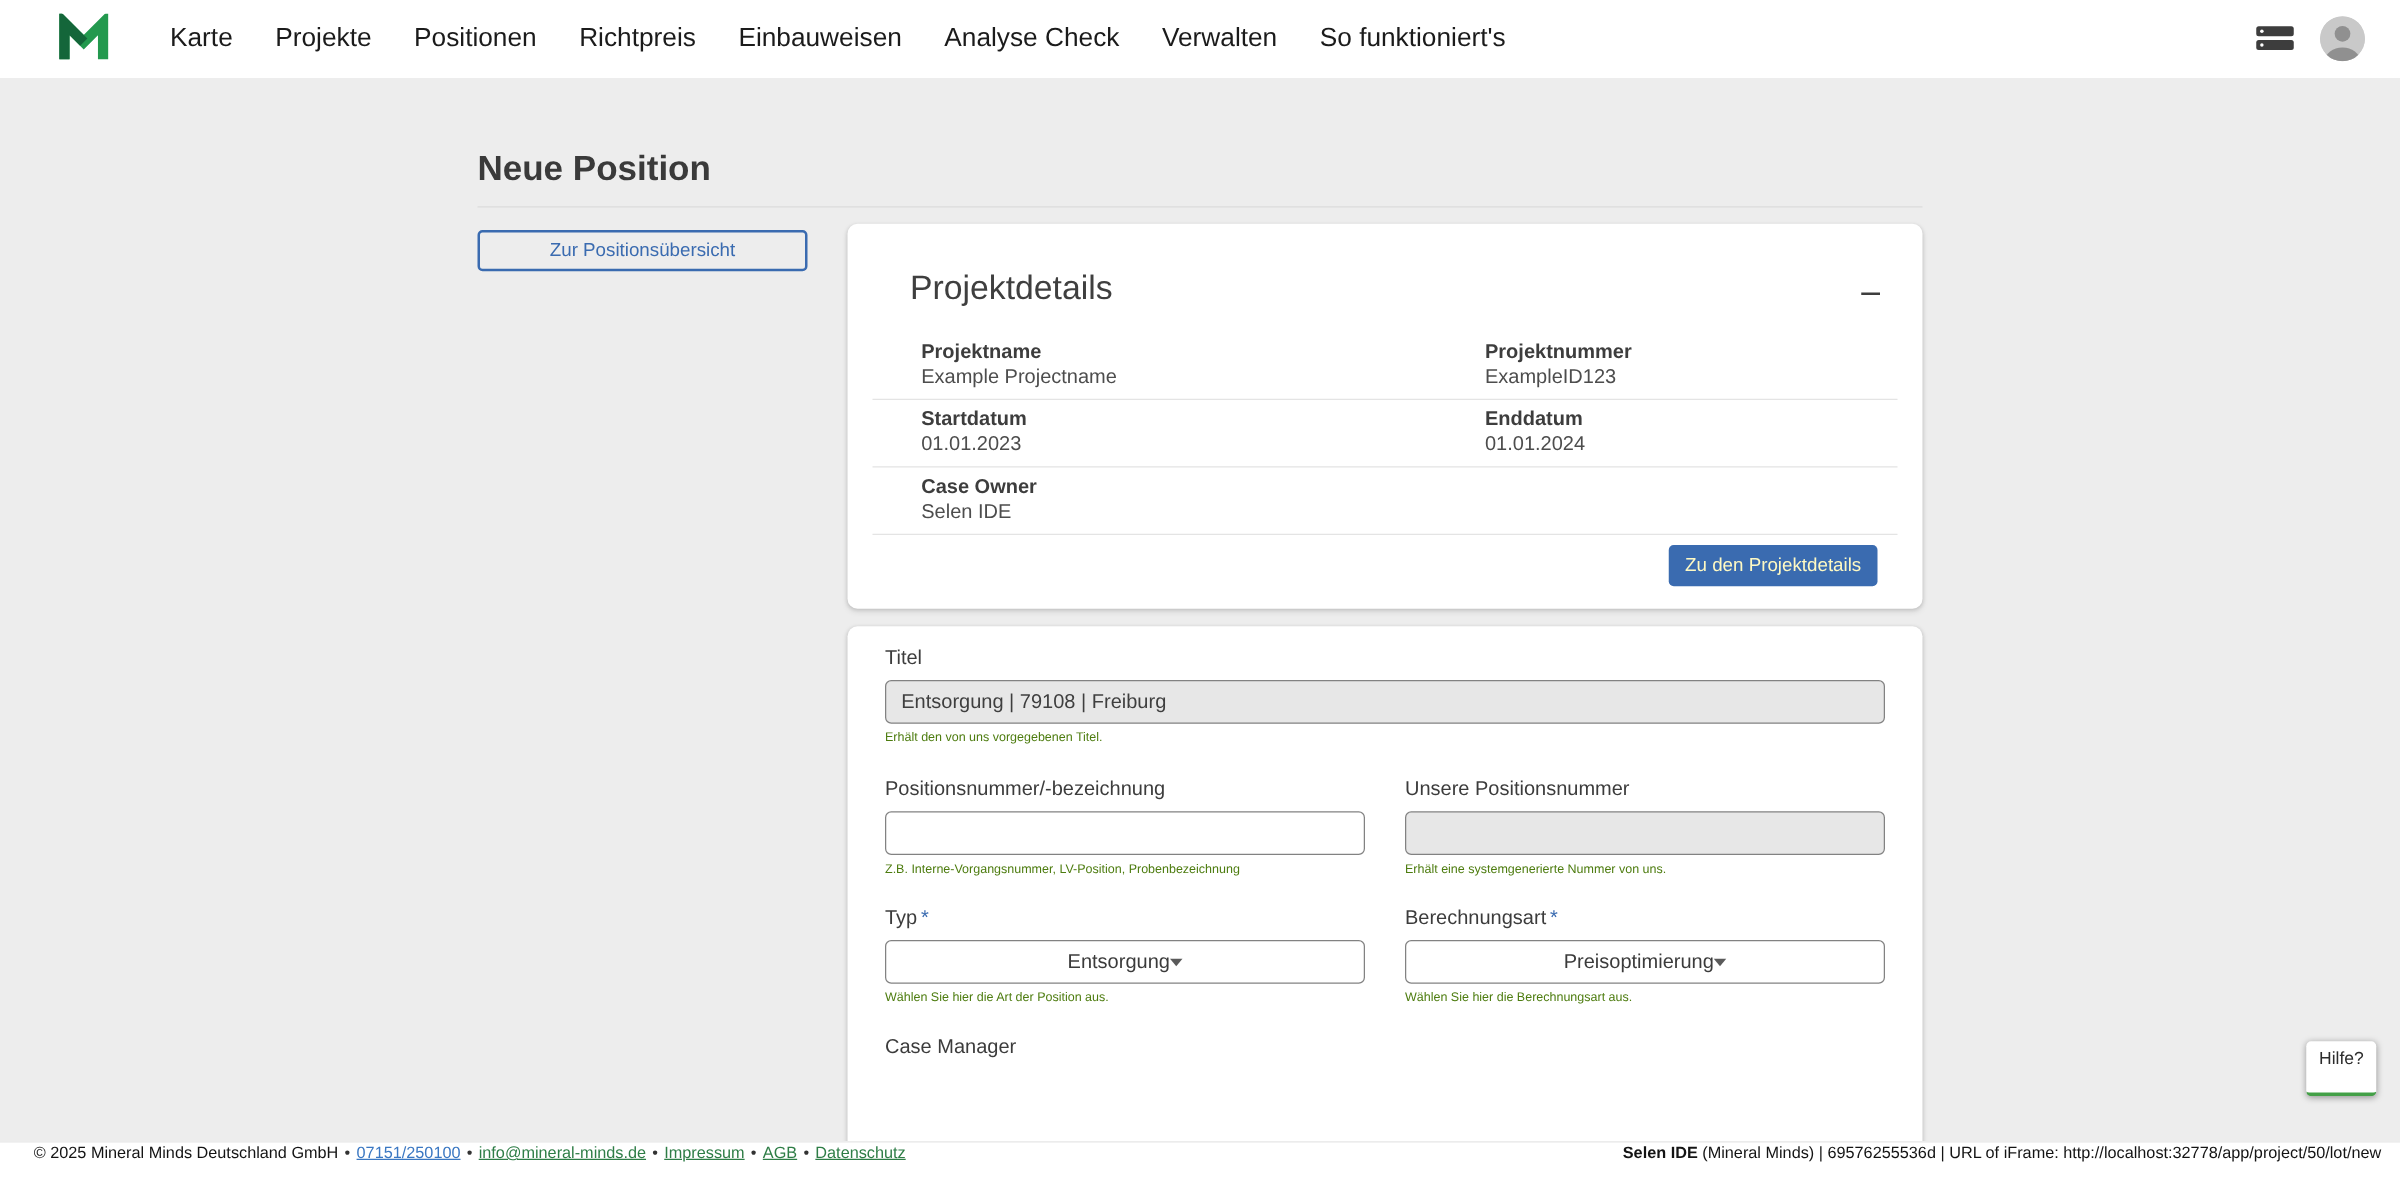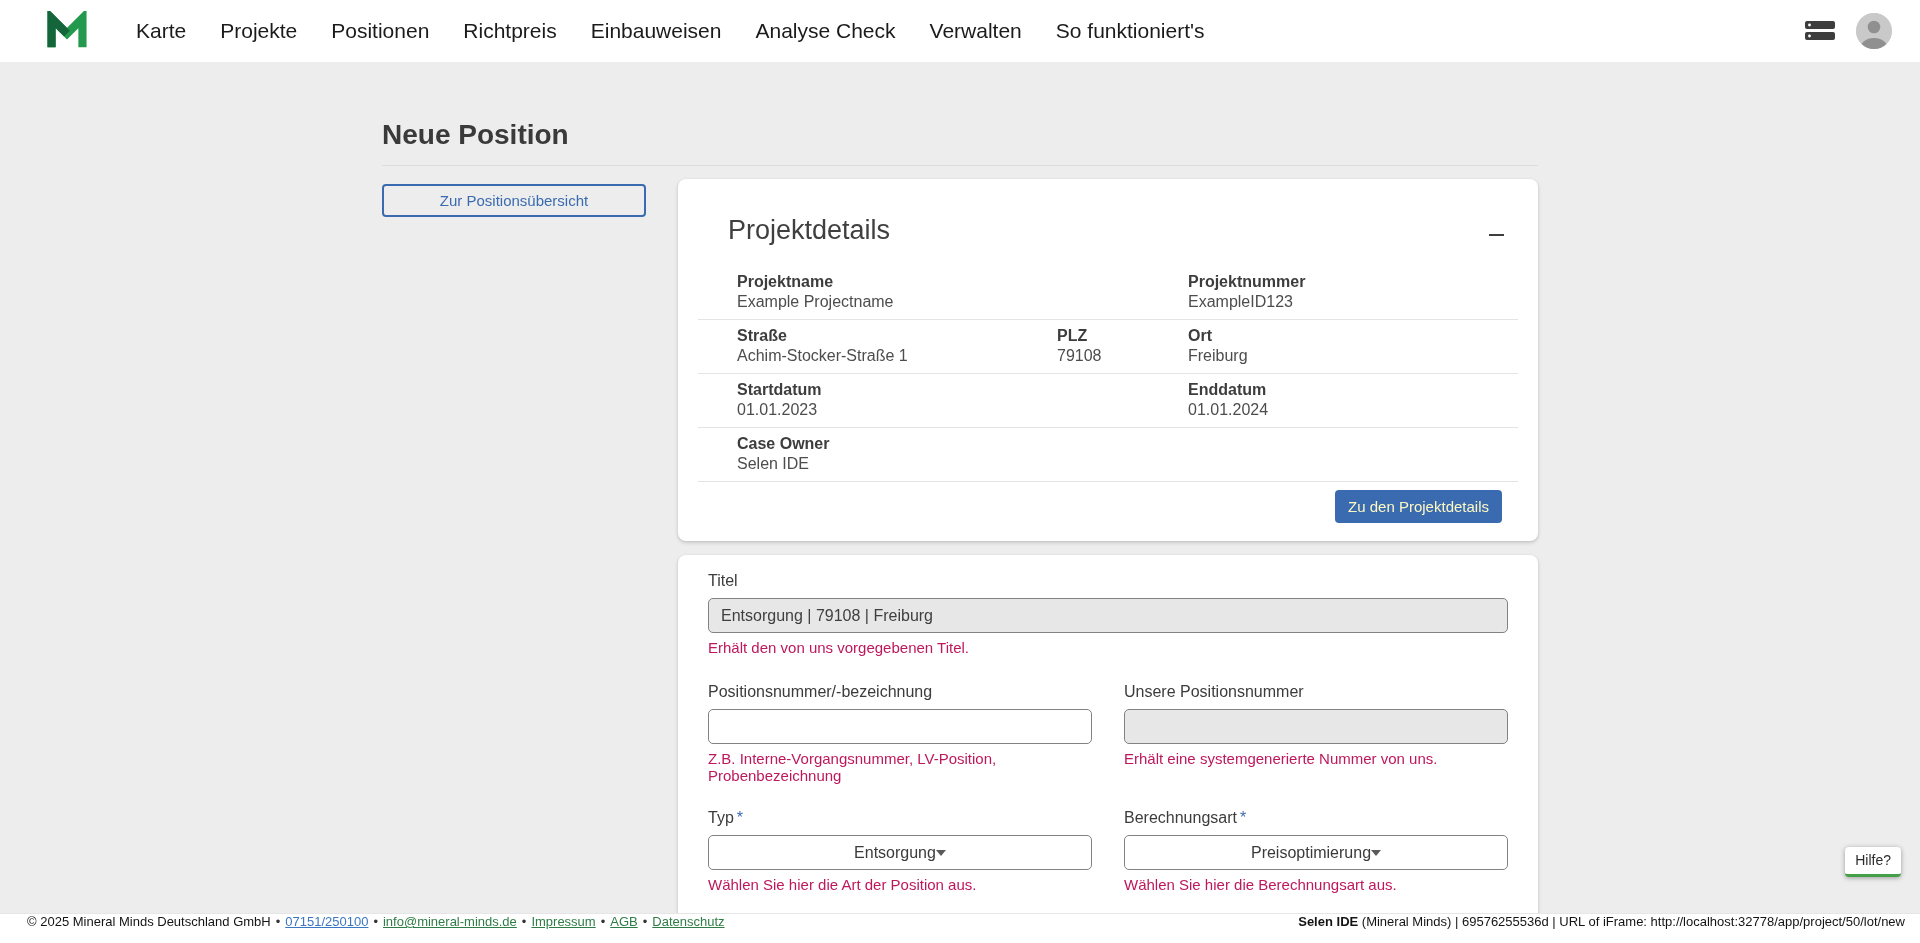--- a/index.html
+++ b/index.html
@@ -36,28 +36,28 @@
   .dlabel{font-size:16px;font-weight:700;color:#3d3d3d;line-height:20px;}
   .dvalue{font-size:16px;color:#4d4d4d;line-height:20px;}
   .card1-actions{display:flex;justify-content:flex-end;margin-top:8px;padding-right:16px;}
   .primary-btn{background:var(--primary);color:#fef9c3;border:none;border-radius:4px;font-size:15px;padding:8px 13px;font-family:inherit;cursor:pointer;}
 
   .card2{margin-top:14px;padding:16px 30px 30px;min-height:430px;}
   .flabel{font-size:16px;color:#3c3c3c;line-height:19px;margin-bottom:6px;}
   .req{color:var(--primary);margin-left:3px;}
   .tinput{width:100%;height:35px;border:1px solid #828282;border-radius:5px;padding:0 12px;font-size:16px;font-family:inherit;color:#3f3f3f;background:#fff;}
   .tinput:disabled{background:#e7e7e7;color:#3f3f3f;}
-  .helper{font-size:15px;color:#be185d;margin-top:6px;}
+  .helper{font-size:10px;color:#4d7c0f;margin-top:6px;}
   .form-grid{display:grid;grid-template-columns:1fr 1fr;column-gap:32px;margin-top:26px;}
   .fgroup{margin-bottom:24px;}
   .fgroup .flabel{margin-bottom:8px;}
   .select{height:35px;border:1px solid #828282;border-radius:5px;background:#fff;display:flex;align-items:center;justify-content:center;padding:0 12px;font-size:16px;color:#3b3b3b;cursor:pointer;}
   .caret{width:0;height:0;border-left:5px solid transparent;border-right:5px solid transparent;border-top:6px solid #5a5a5a;}
 
-  .hilfe{position:fixed;right:19px;bottom:66px;background:#fff;border:none;border-bottom:3px solid var(--green);border-radius:4px;padding:5px 10px 6px;font-size:14px;color:#2c2c2c;font-family:inherit;box-shadow:0 1px 5px rgba(0,0,0,.35);cursor:pointer;z-index:30;}
+  .hilfe{position:fixed;right:19px;bottom:66px;background:#fff;border:none;border-bottom:3px solid var(--green);border-radius:4px;padding:5px 10px 20px;font-size:14px;color:#2c2c2c;font-family:inherit;box-shadow:0 1px 5px rgba(0,0,0,.35);cursor:pointer;z-index:30;}
 
   .footer{position:fixed;bottom:0;left:0;width:100%;height:30px;background:#ffffff;border-top:1px solid #e6e6e6;display:flex;align-items:flex-start;justify-content:space-between;padding:0 15px 0 27px;font-size:13px;color:#141414;z-index:25;}
   .footer-left{display:flex;align-items:center;white-space:nowrap;}
   .sep{margin:0 5px;color:#333;}
   .flink{text-decoration:underline;cursor:pointer;}
   .flink.blue{color:#3a77c2;}
   .flink.green{color:#2e7d46;}
   .footer-right{white-space:nowrap;}
   .footer-right b{font-weight:700;}
 </style>
@@ -123,34 +123,20 @@
               <div class="cell1 span2">
                 <div class="dlabel">Projektname</div>
                 <div class="dvalue">Example Projectname</div>
               </div>
               <div>
                 <div class="dlabel">Projektnummer</div>
                 <div class="dvalue">ExampleID123</div>
               </div>
             </div>
 
-            <div class="detail-row">
-              <div class="cell1">
-                <div class="dlabel">Straße</div>
-                <div class="dvalue">Achim-Stocker-Straße 1</div>
-              </div>
-              <div>
-                <div class="dlabel">PLZ</div>
-                <div class="dvalue">79108</div>
-              </div>
-              <div>
-                <div class="dlabel">Ort</div>
-                <div class="dvalue">Freiburg</div>
-              </div>
-            </div>
 
             <div class="detail-row">
               <div class="cell1 span2">
                 <div class="dlabel">Startdatum</div>
                 <div class="dvalue">01.01.2023</div>
               </div>
               <div>
                 <div class="dlabel">Enddatum</div>
                 <div class="dvalue">01.01.2024</div>
               </div>

